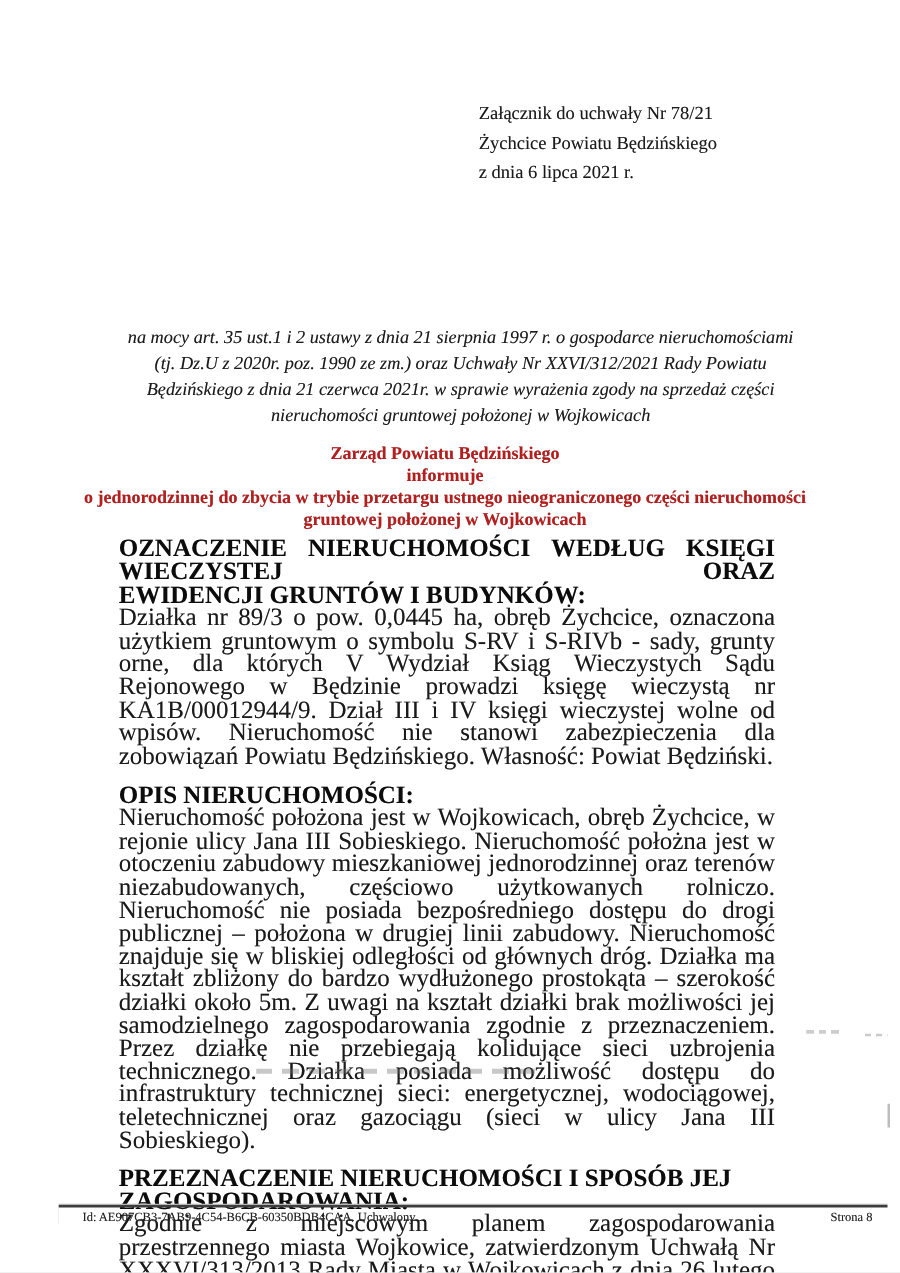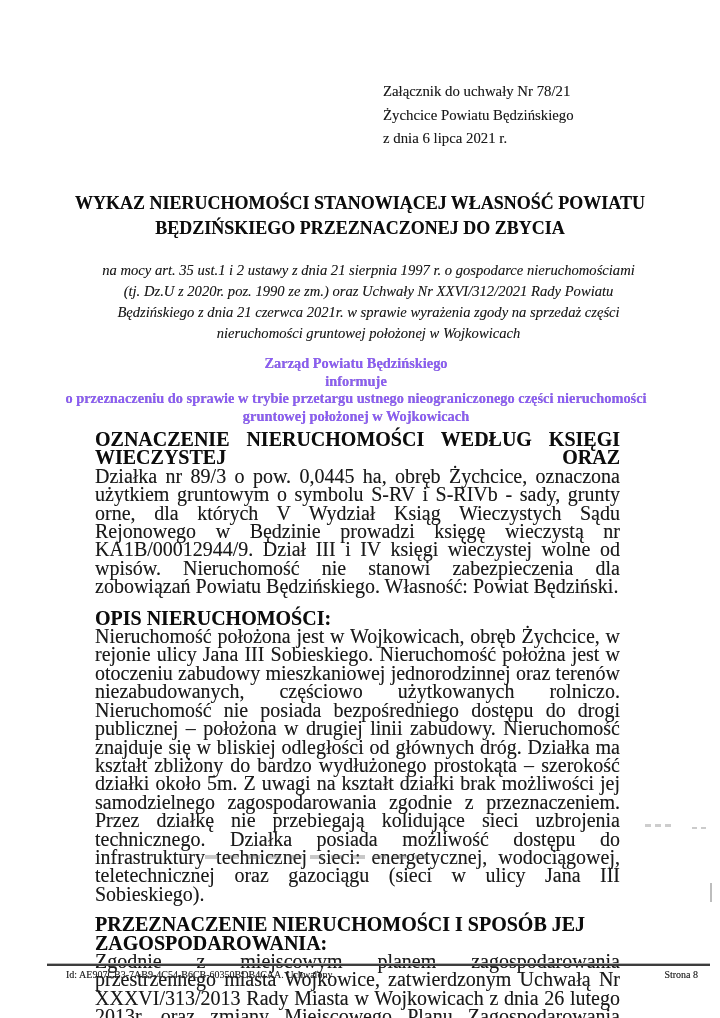--- a/index.html
+++ b/index.html
@@ -18,21 +18,21 @@
     text-align:center; font-size:18px; font-weight:bold; line-height:24.5px; color:#0c0c0c;
   }
   
   .legal {
     position:absolute; left:85px; right:68px; top:260px;
     text-align:center; font-style:italic; font-size:14.6px; line-height:21px;
   }
   
   .announce {
     position:absolute; left:50px; right:58px; top:355px;
-    text-align:center; font-weight:bold; font-size:14.4px; line-height:17.6px; color:#8b5cf6;
+    text-align:center; font-weight:bold; font-size:14.4px; line-height:17.6px; color:#b91c1c;
   }
   
   .content { position:absolute; left:95px; width:525px; top:430px; font-size:20px; line-height:18.4px; }
   .sec { margin:0; }
   .sec2 { margin-top:13px; }
   .sec3 { margin-top:12px; }
   .h { font-weight:bold; color:#0c0c0c; }
   .j1 { text-align:justify; text-align-last:justify; }
   p.body { margin:0; text-align:justify; }
   p.plain { margin:0; text-align:left; }
@@ -63,43 +63,40 @@
 <body>
 
 <div class="page">
 
   <div class="annot">
     <div>Załącznik do uchwały Nr 78/21</div>
     <div>Żychcice Powiatu Będzińskiego</div>
     <div>z dnia 6 lipca 2021 r.</div>
   </div>
 
-  <h1 class="title">
-    <span>WYKAZ NIERUCHOMOŚCI STANOWIĄCEJ WŁASNOŚĆ POWIATU</span><br>
-    <span>BĘDZIŃSKIEGO PRZEZNACZONEJ DO ZBYCIA</span>
-  </h1>
 
   <div class="legal">
     <div>na mocy art. 35 ust.1 i 2 ustawy z dnia 21 sierpnia 1997 r. o gospodarce nieruchomościami</div>
     <div>(tj. Dz.U z 2020r. poz. 1990 ze zm.) oraz Uchwały Nr XXVI/312/2021 Rady Powiatu</div>
     <div>Będzińskiego z dnia 21 czerwca 2021r. w sprawie wyrażenia zgody na sprzedaż części</div>
     <div>nieruchomości gruntowej położonej w Wojkowicach</div>
   </div>
 
   <div class="announce">
     <div>Zarząd Powiatu Będzińskiego</div>
     <div>informuje</div>
-    <div>o przeznaczeniu do sprawie w trybie przetargu ustnego nieograniczonego części nieruchomości</div>
+    <div>o jednorodzinnej do zbycia w trybie przetargu ustnego nieograniczonego części nieruchomości</div>
     <div>gruntowej położonej w Wojkowicach</div>
   </div>
 
   <div class="content">
 
     <section class="sec sec1">
       <div class="h j1">OZNACZENIE NIERUCHOMOŚCI WEDŁUG KSIĘGI WIECZYSTEJ ORAZ</div>
+      <div class="h">EWIDENCJI GRUNTÓW I BUDYNKÓW:</div>
       <p class="body">Działka nr 89/3 o pow. 0,0445 ha, obręb Żychcice, oznaczona użytkiem gruntowym o symbolu S-RV i S-RIVb - sady, grunty orne, dla których V Wydział Ksiąg Wieczystych Sądu Rejonowego w Będzinie prowadzi księgę wieczystą nr KA1B/00012944/9. Dział III i IV księgi wieczystej wolne od wpisów. Nieruchomość nie stanowi zabezpieczenia dla zobowiązań Powiatu Będzińskiego. Własność: Powiat Będziński.</p>
     </section>
 
     <section class="sec sec2">
       <div class="h">OPIS NIERUCHOMOŚCI:</div>
       <p class="body">Nieruchomość położona jest w Wojkowicach, obręb Żychcice, w rejonie ulicy Jana III Sobieskiego. Nieruchomość położna jest w otoczeniu zabudowy mieszkaniowej jednorodzinnej oraz terenów niezabudowanych, częściowo użytkowanych rolniczo. Nieruchomość nie posiada bezpośredniego dostępu do drogi publicznej – położona w drugiej linii zabudowy. Nieruchomość znajduje się w bliskiej odległości od głównych dróg. Działka ma kształt zbliżony do bardzo wydłużonego prostokąta – szerokość działki około 5m. Z uwagi na kształt działki brak możliwości jej samodzielnego zagospodarowania zgodnie z przeznaczeniem. Przez działkę nie przebiegają kolidujące sieci uzbrojenia technicznego. Działka posiada możliwość dostępu do infrastruktury technicznej sieci: energetycznej, wodociągowej, teletechnicznej oraz gazociągu (sieci w ulicy Jana III Sobieskiego).</p>
     </section>
 
     <section class="sec sec3">
       <div class="h">PRZEZNACZENIE NIERUCHOMOŚCI I SPOSÓB JEJ ZAGOSPODAROWANIA:</div>

